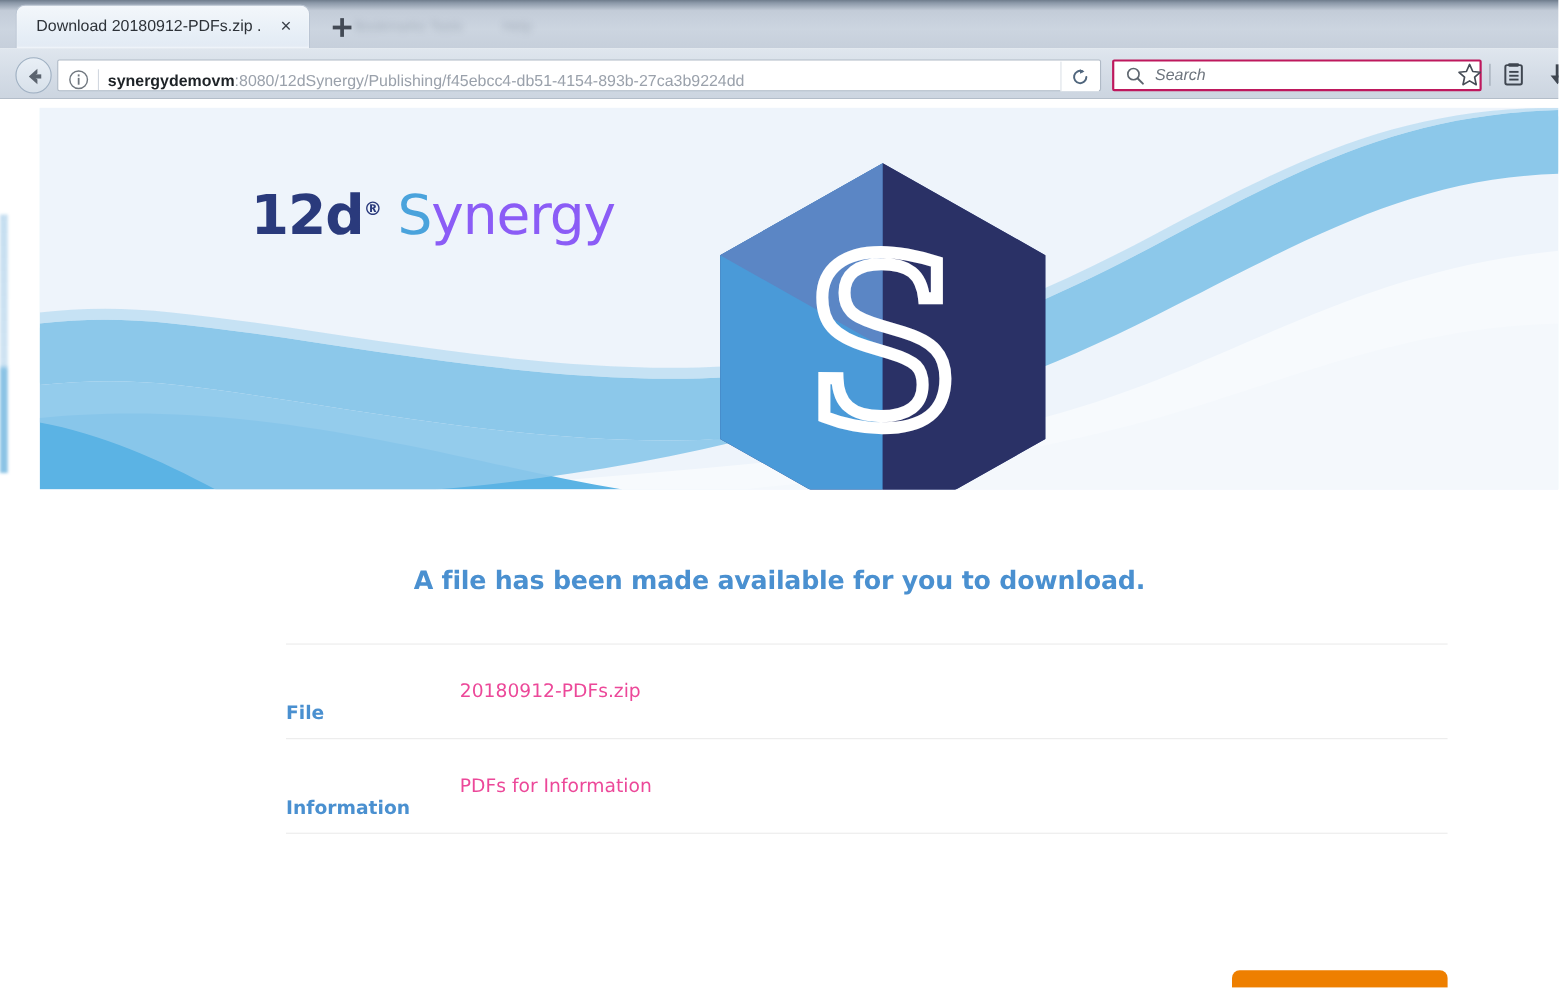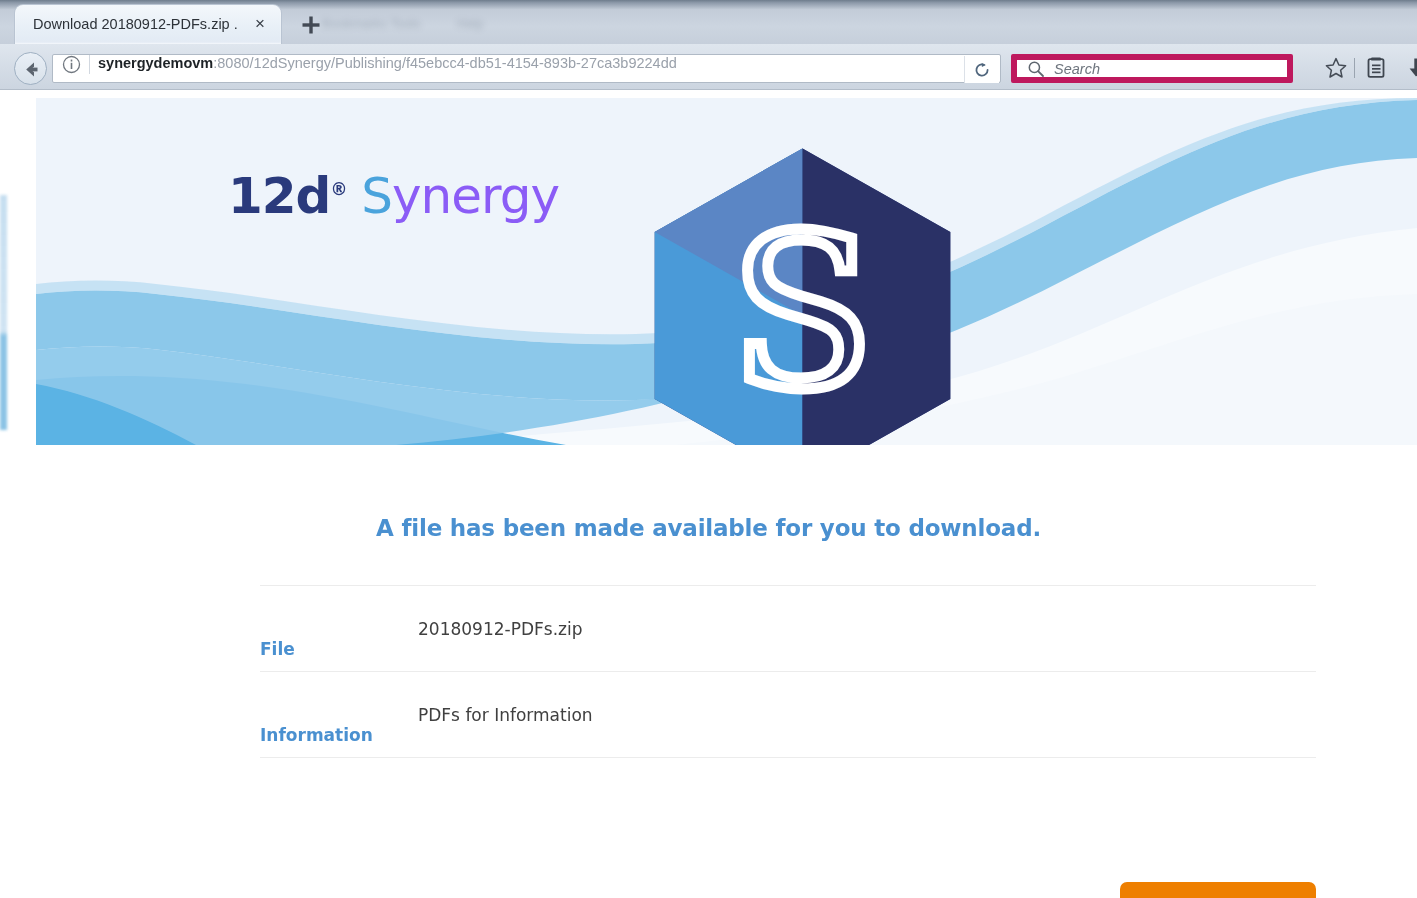--- a/index.html
+++ b/index.html
@@ -111,21 +111,21 @@
   .back-btn svg { position:absolute; left:6px; top:6px; }
 
   .urlbar {
     position: absolute;
     left: 52px; top: 54px;
     width: 949px; height: 29px;
     background: #ffffff;
     border: 1px solid #b0bac6;
     border-radius: 2px;
     display: flex;
-    align-items: flex-start;
+    align-items: flex-end;
   }
   .info-icon {
     width: 19px; height: 19px;
     margin-left: 9px;
     flex: 0 0 auto;
     cursor: pointer;
   }
   .url-sep {
     width: 1px; height: 19px;
     background: #d2d8e0;
@@ -146,23 +146,23 @@
     width: 35px; height: 27px;
     border-left: 1px solid #dce1e8;
     display: flex; align-items: center; justify-content: center;
     cursor: pointer;
     background: #fff;
   }
 
   .searchbar {
     position: absolute;
     left: 1011px; top: 54px;
-    width: 282px; height: 29px;
+    width: 336px; height: 29px;
     background: #ffffff;
-    border: 6px solid #be185d;
+    border: 2px solid #be185d;
     border-radius: 2px;
     display: flex;
     align-items: center;
   }
   .search-icon { width: 18px; height: 18px; margin-left: 10px; flex:0 0 auto; }
   .search-input {
     border: none; outline: none;
     font-family: "Liberation Sans", sans-serif;
     font-size: 14.5px;
     font-style: italic;
@@ -284,21 +284,21 @@
     flex: 0 0 auto;
     font-family: "DejaVu Sans", sans-serif;
     font-size: 17px;
     font-weight: bold;
     color: #4a90d0;
     margin-top: 40px;
   }
   .info-value {
     font-family: "DejaVu Sans", sans-serif;
     font-size: 17px;
-    color: #404040;
+    color: #ec4899;
     text-align: center;
   }
 
   .btn-row {
     position: absolute;
     left: 260px; top: 750px;
     width: 1056px;
     display: flex;
     justify-content: flex-end;
   }

